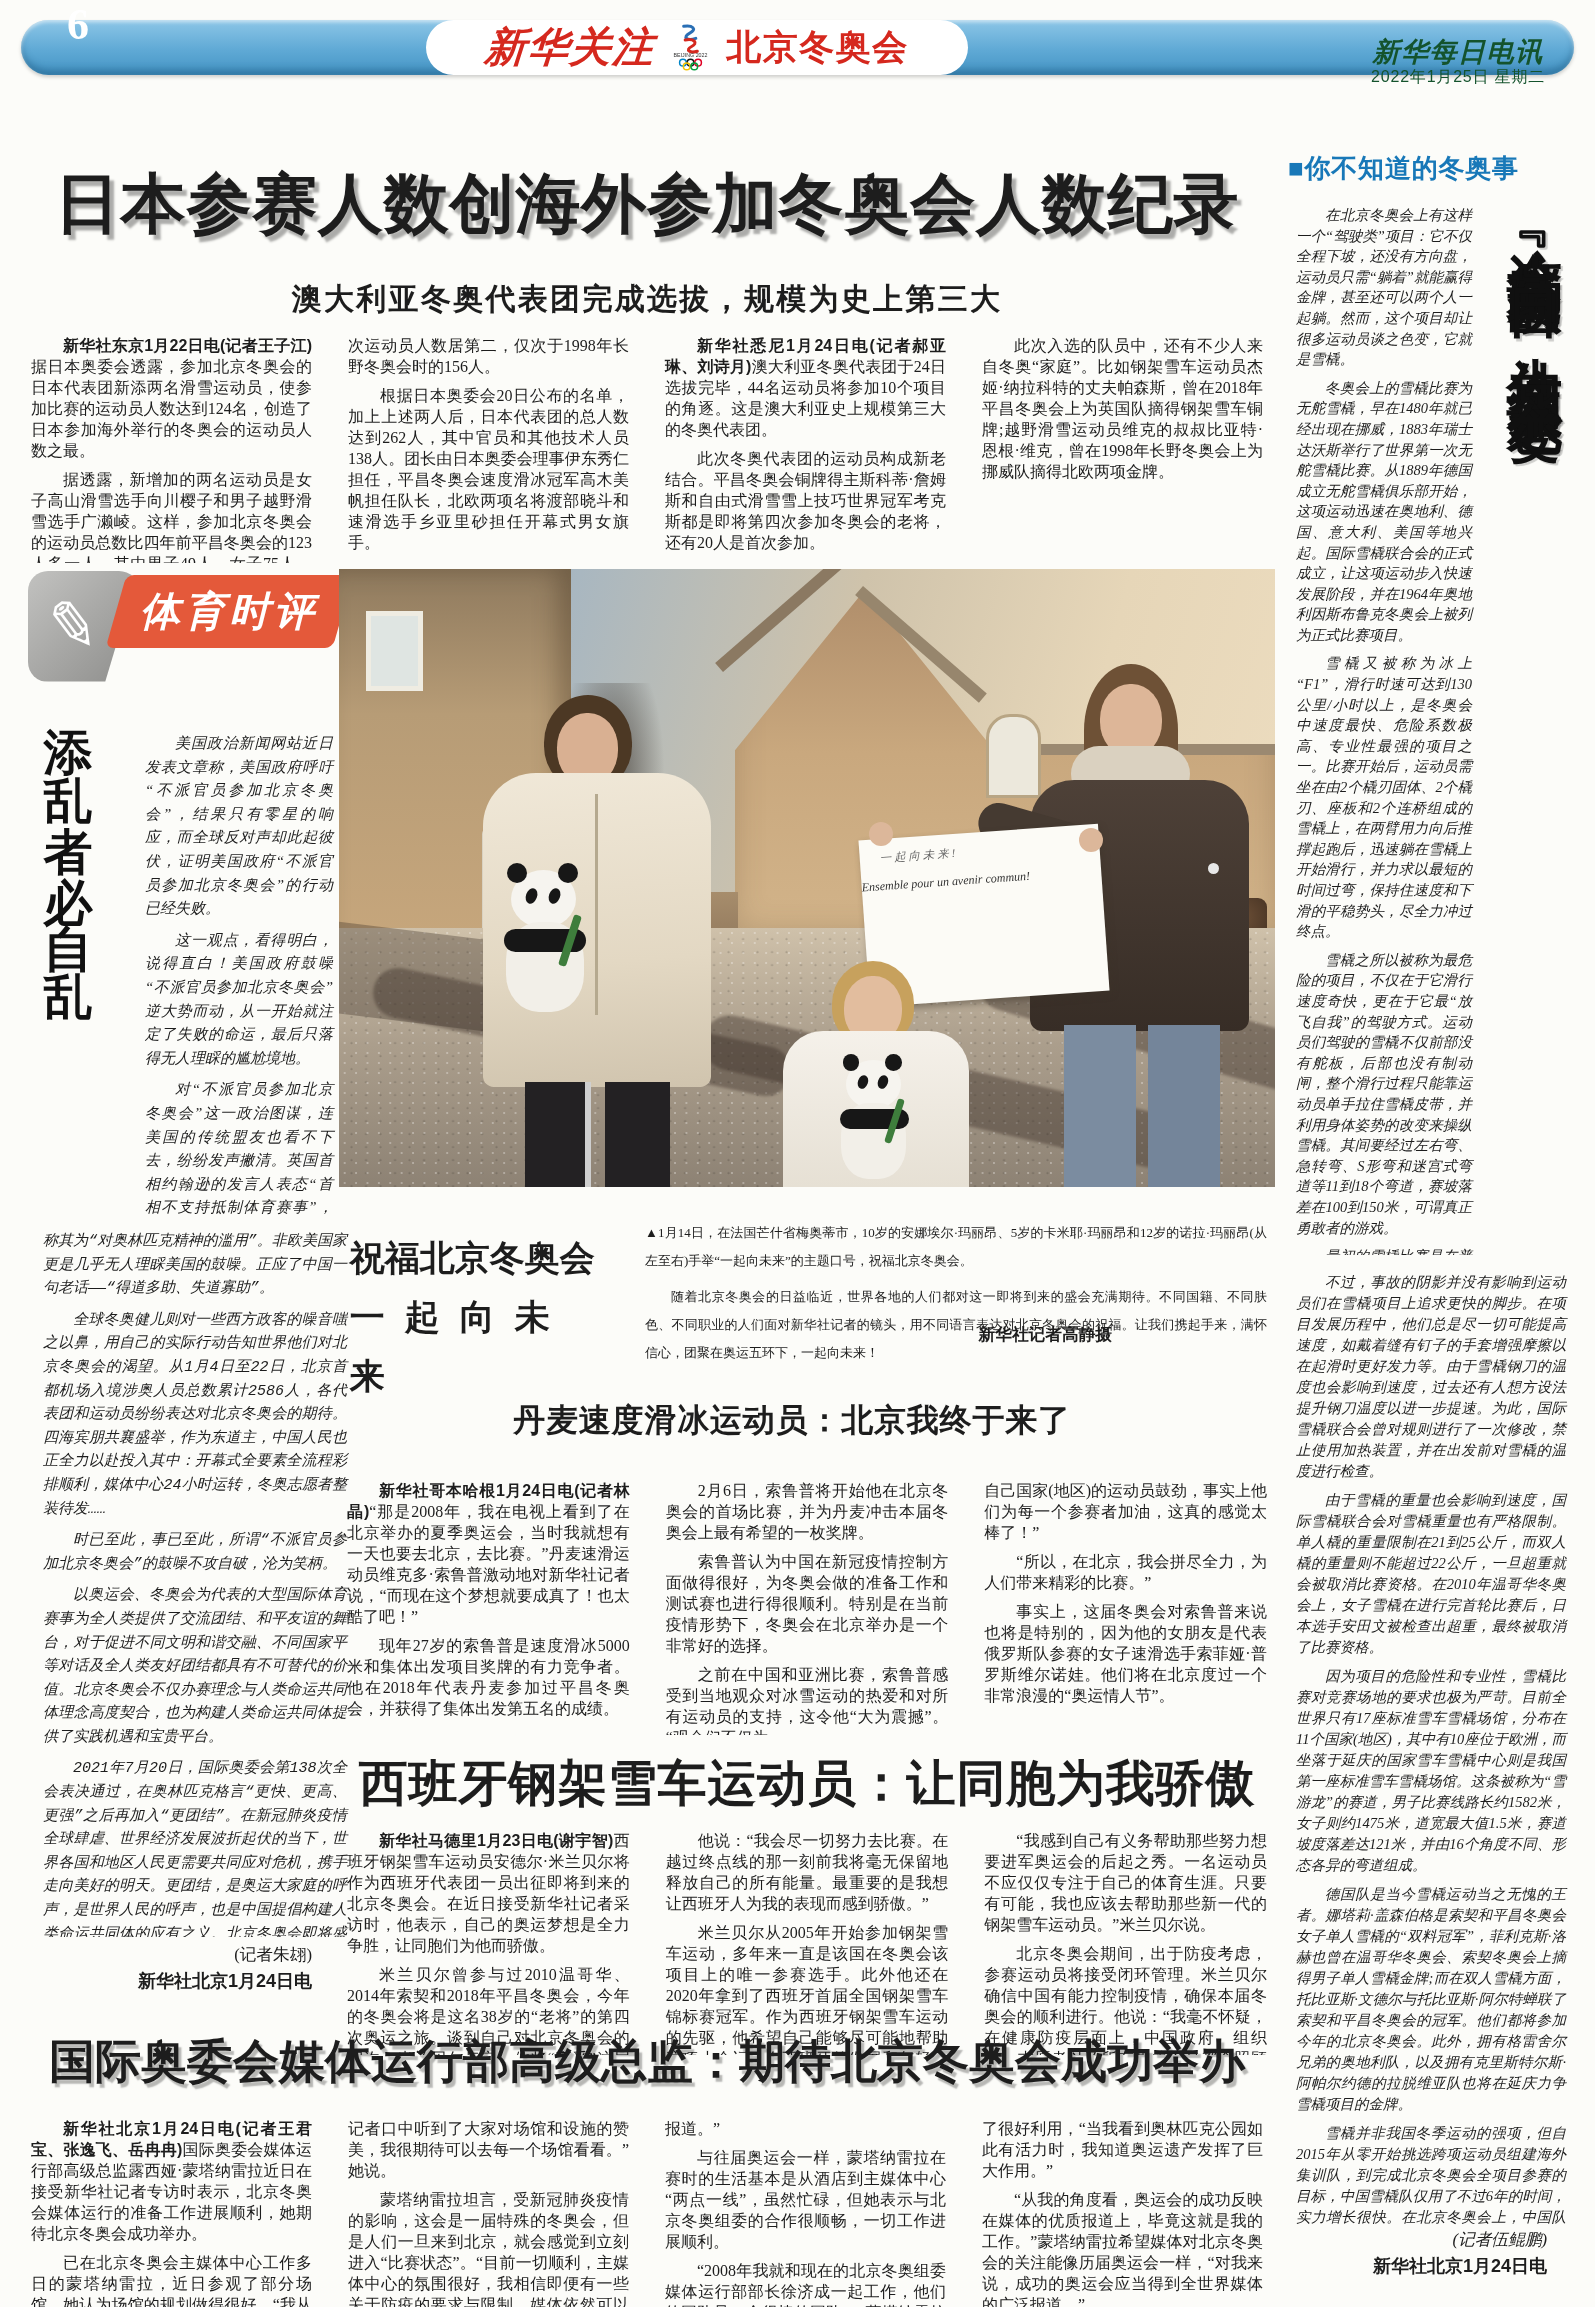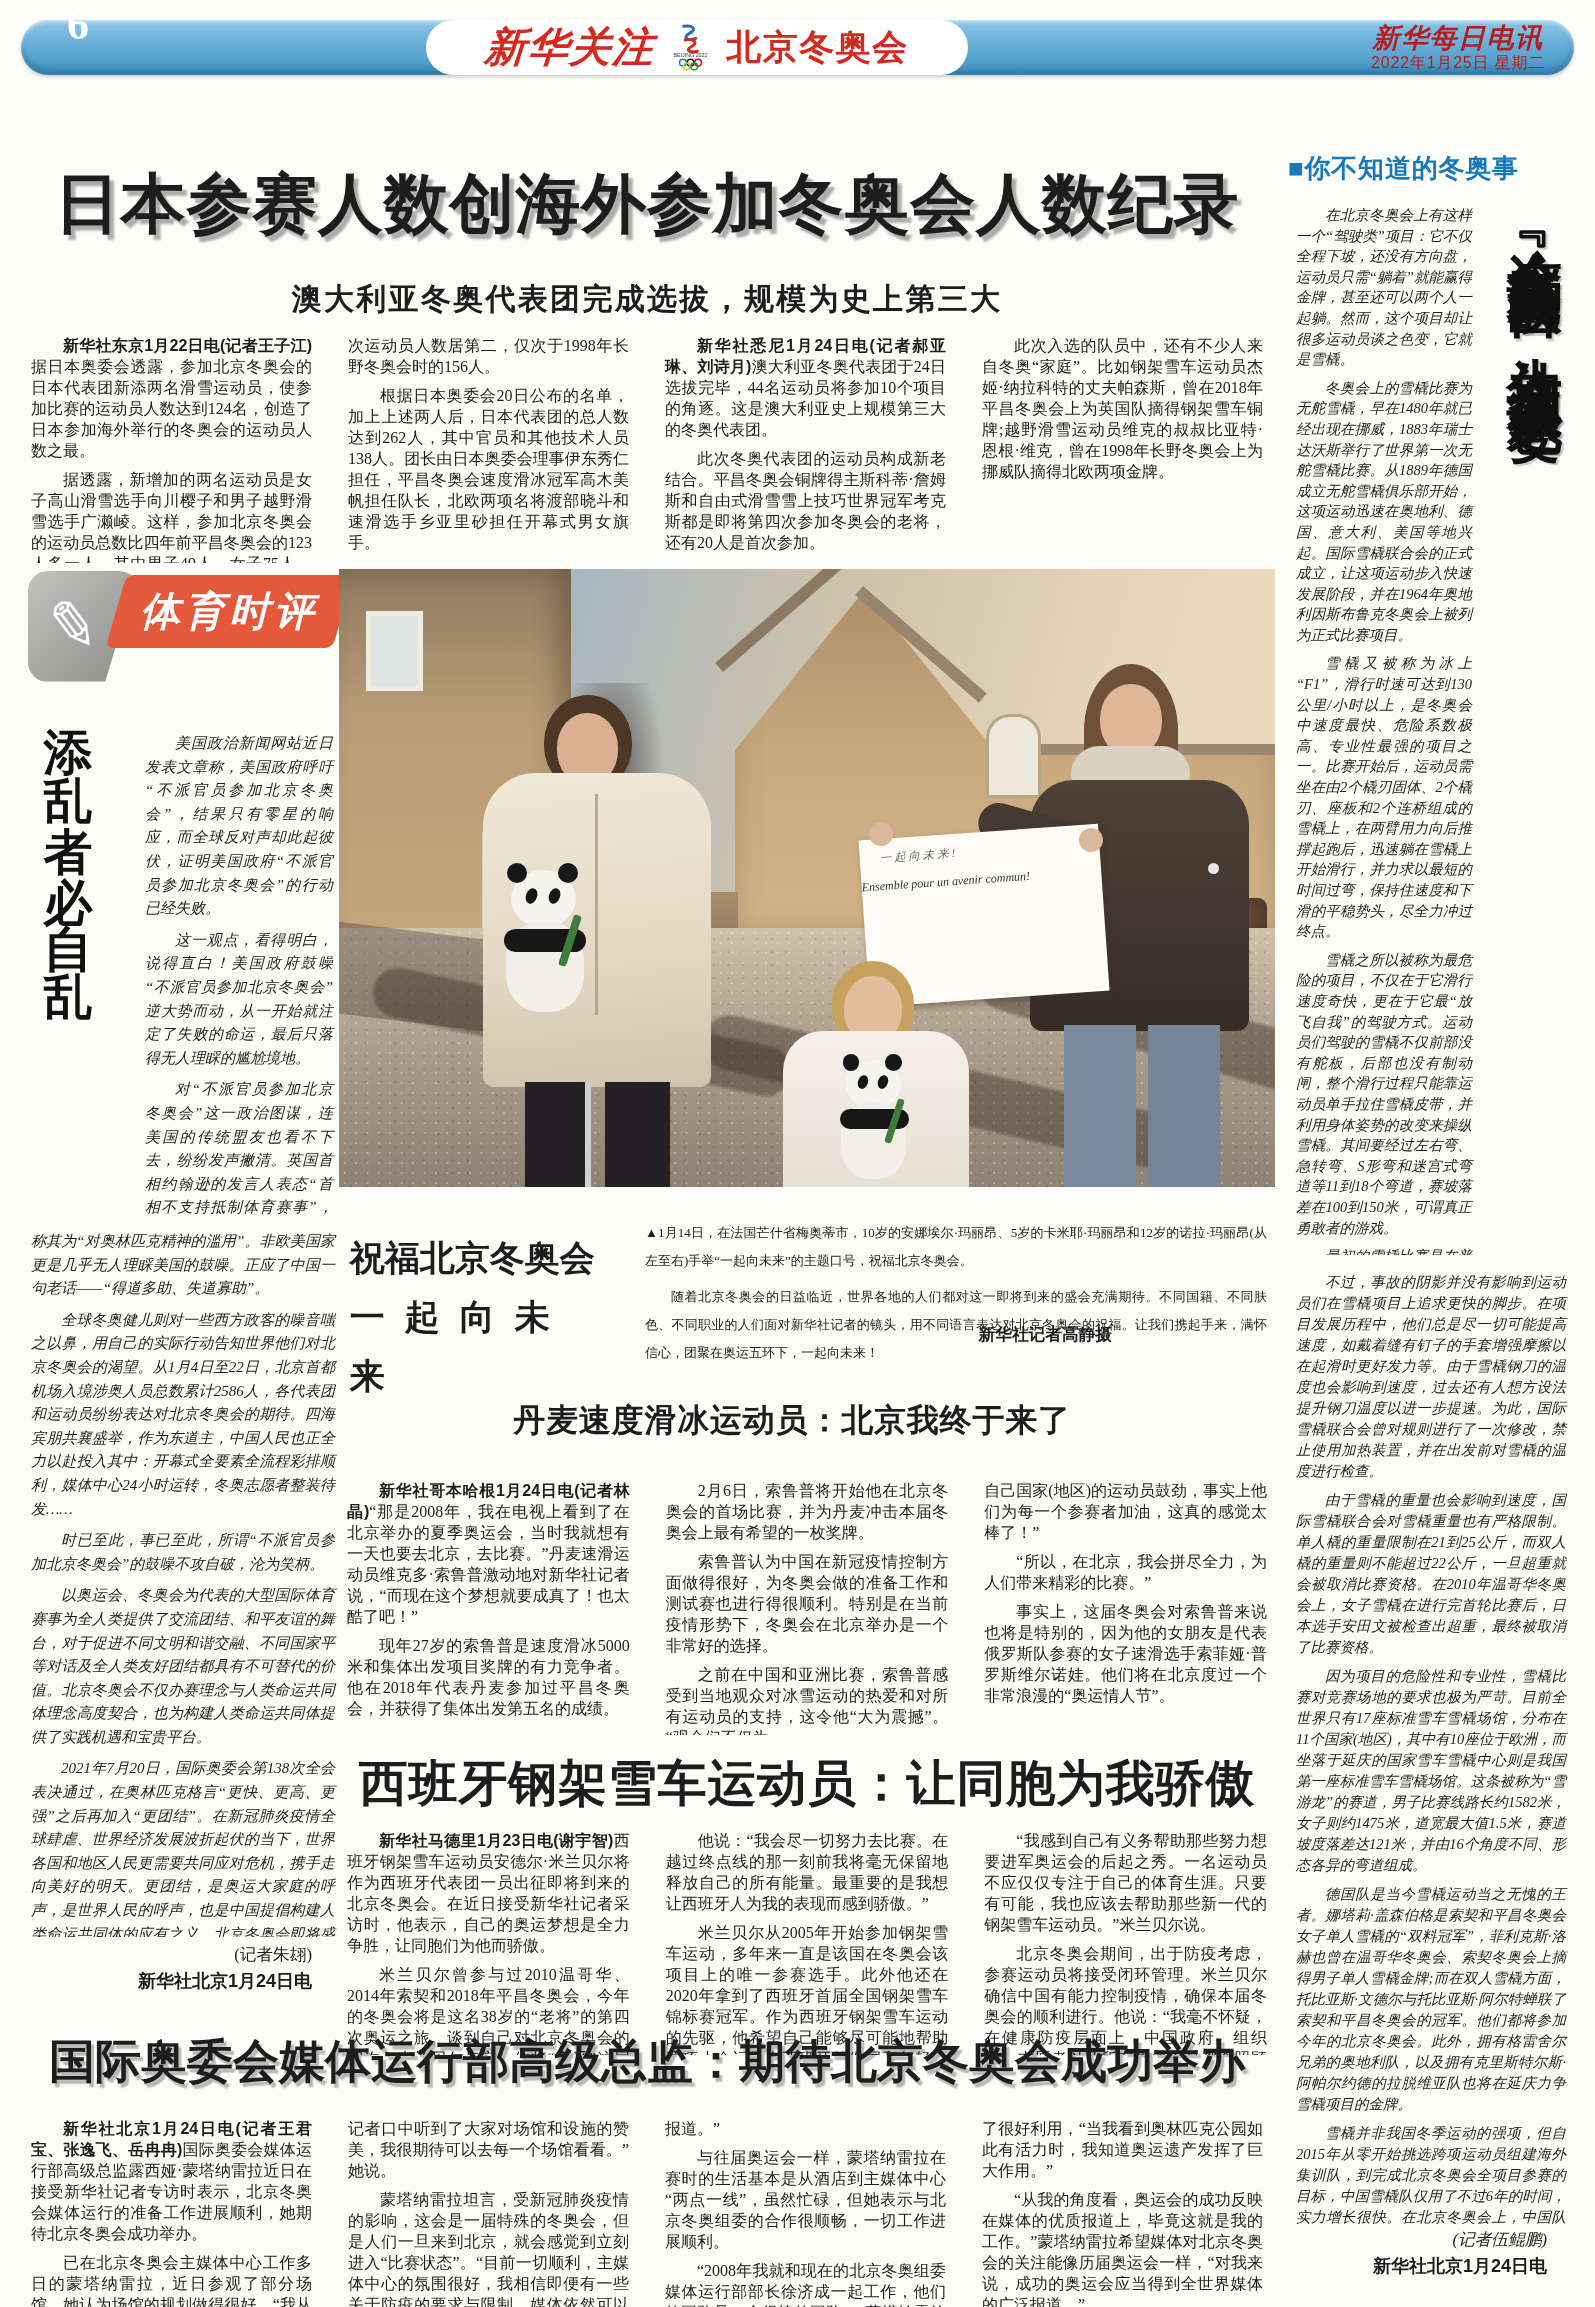--- a/index.html
+++ b/index.html
@@ -10,21 +10,21 @@
 
   
   .band{left:21px;top:20px;width:1553px;height:55px;border-radius:29px;
         background:linear-gradient(180deg,#8cc6e7 0%,#5fa9d5 55%,#4494c4 100%);
         box-shadow:inset 0 2.3px 3.8px rgba(255,255,255,.55), inset 0 -5.3px 7.6px rgba(25,85,125,.45), 0 2.3px 3.8px rgba(0,0,0,.18);}
   .pagenum{left:67px;top:23px;font-size:44px;font-weight:bold;color:#fff;line-height:50px;}
   .band-capsule{left:426px;top:20px;width:542px;height:55px;background:#fff;border-radius:29px;
         display:flex;align-items:center;justify-content:center;gap:12px;}
   .brand-script{color:#d5281e;font-size:41px;font-weight:bold;font-style:italic;letter-spacing:1.5px;transform:skewX(-4deg);}
   .event-label{color:#d5281e;font-size:35px;font-weight:bold;letter-spacing:1.5px;}
-  .band-right{right:50px;top:23px;text-align:center;color:#b91c1c;}
+  .band-right{right:50px;top:37px;text-align:center;color:#14532d;}
   .masthead{font-size:27px;font-weight:bold;font-style:italic;letter-spacing:1.5px;line-height:30px;}
   .issue-date{font-size:16px;line-height:20px;letter-spacing:0.8px;}
   .emblem{display:block;}
 
   
   .lead-headline{left:23px;top:169px;width:1248px;text-align:center;font-size:65px;font-weight:bold;
         letter-spacing:0.8px;text-shadow:4.6px 5.3px 2.3px rgba(0,0,0,.32);line-height:1.1;}
   .lead-sub{left:23px;top:279px;width:1248px;text-align:center;font-size:30px;font-weight:bold;letter-spacing:2.3px;}
   .cols{display:flex;gap:20px;}
   .lead-cols{left:23px;top:327px;width:1248px;height:236px;}
@@ -40,22 +40,22 @@
         display:flex;align-items:center;justify-content:center;}
   .pen-glyph{color:#fff;font-size:64px;transform:rotate(8deg);margin-right:20px;}
   .tl-banner{position:absolute;left:93px;top:6px;width:227px;height:73px;background:#e4593a;
         transform:skewX(-16deg);border-radius:7.6px;display:flex;align-items:center;justify-content:center;}
   .tl-banner span{transform:skewX(16deg);color:#fff;font-size:40px;font-weight:bold;font-style:italic;letter-spacing:4.6px;}
   .cmt-vtitle{position:absolute;left:12px;top:120px;height:632px;writing-mode:vertical-rl;
         font-size:49px;font-weight:bold;letter-spacing:1.0em;color:#111;}
   .kai{font-style:italic;}
   .cmt-upper{position:absolute;left:114px;top:155px;width:204px;height:493px;
         font-size:15px;line-height:23.6px;text-align:justify;overflow:hidden;}
-  .cmt-lower{position:absolute;left:0;top:653px;width:320px;height:715px;
-        font-size:15px;line-height:23.6px;text-align:justify;overflow:hidden;}
+  .cmt-lower{position:absolute;left:12px;top:653px;width:320px;height:715px;
+        font-size:15px;line-height:23.6px;text-align:justify;overflow:hidden;font-family:Liberation Mono, monospace;}
   .cmt-sign{position:absolute;left:0;top:1373px;width:289px;text-align:right;}
   .byline{font-size:16.7px;line-height:26px;}
   .dl-bold{font-family:"Liberation Sans","DejaVu Sans",sans-serif;font-weight:bold;font-size:18px;line-height:27px;}
 
   
   .photo{left:339px;top:569px;width:936px;height:618px;overflow:hidden;
         background:linear-gradient(105deg,#7e9cb8 0%,#a9b7c0 22%,#cfc3ab 48%,#e6d6b8 72%,#eedec1 100%);}
   .photo *{position:absolute;}
   .bldgL{left:0;top:0;width:232px;height:415px;background:linear-gradient(180deg,#8f7a5e 0%,#b79c76 35%,#c9a87d 100%);
         box-shadow:inset -13.7px 0 23px rgba(60,45,30,.35);}

